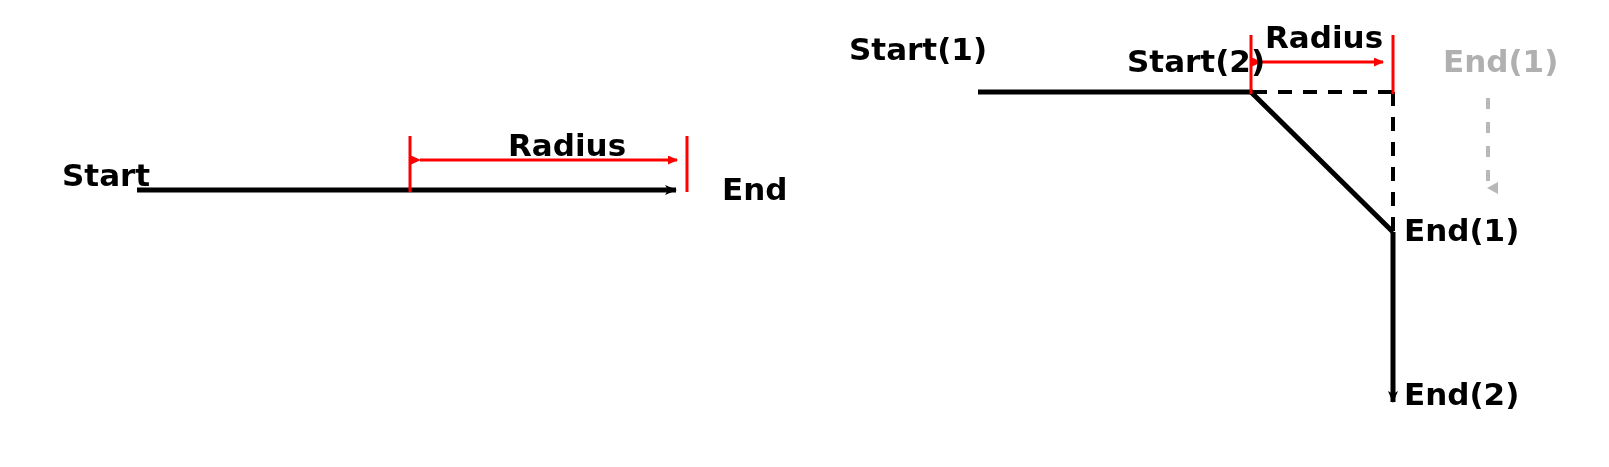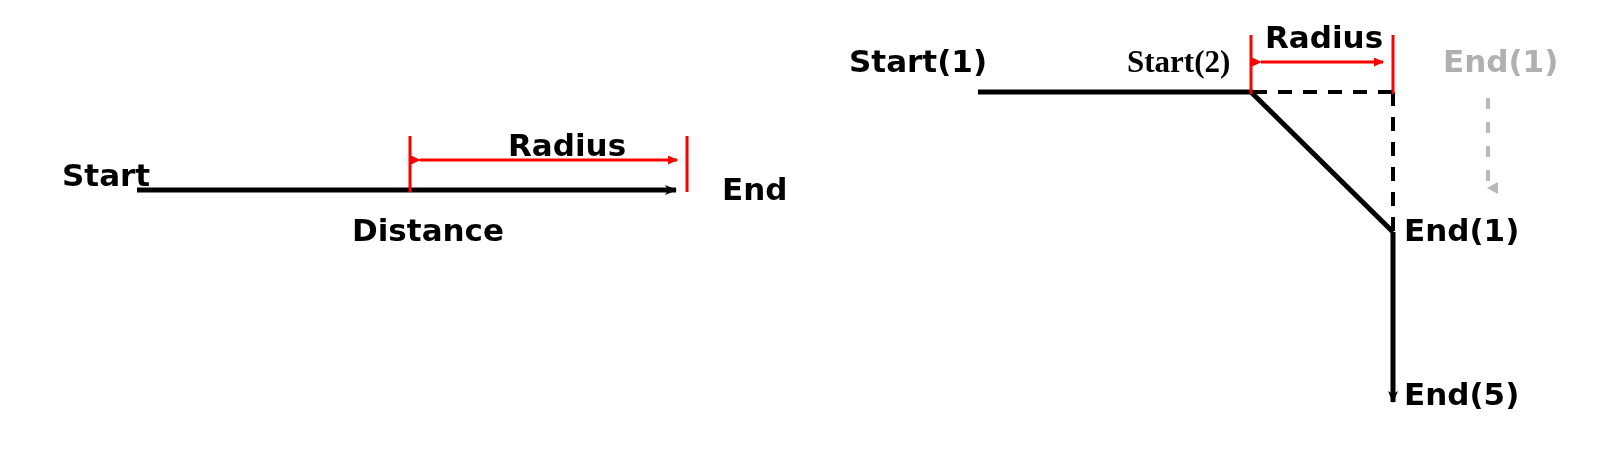--- a/index.html
+++ b/index.html
@@ -87,29 +87,28 @@
       <line x1="1261" y1="62" x2="1383" y2="62" stroke="#ff0000" stroke-width="3" marker-start="url(#arrowRedStart)" marker-end="url(#arrowRedEnd)"></line>
 
       <line x1="1488" y1="98" x2="1488" y2="188" stroke="#b8b8b8" stroke-width="4" stroke-dasharray="11 13" marker-end="url(#arrowGrey)"></line>
     </g>
   </svg>
 
   <div class="lbl lbl-lg" style="left:62px; top:160px;">Start</div>
 
   <div class="lbl lbl-lg" style="left:698px; top:174px;margin-left:24px;">End</div>
 
-  <div class="lbl lbl-lg" style="left:352px; top:215px;">Distance</div>
 
   <div class="lbl lbl-lg" style="left:508px; top:130px;">Radius</div>
 
-  <div class="lbl lbl-lg" style="left:849px; top:46px;text-align:center;">Start(1)</div>
+  <div class="lbl lbl-lg" style="left:849px; top:34px;text-align:center;">Start(1)</div>
 
-  <div class="lbl lbl-lg" style="left:1127px; top:46px;font-family:Liberation Serif, serif;">Start(2)</div>
+  <div class="lbl lbl-lg" style="left:1127px; top:46px;">Start(2)</div>
 
   <div class="lbl lbl-lg" style="left:1265px; top:22px;">Radius</div>
 
   <div class="lbl lbl-lg lbl-grey" style="left:1443px; top:46px;">End(1)</div>
 
   <div class="lbl lbl-lg" style="left:1404px; top:215px;">End(1)</div>
 
-  <div class="lbl lbl-lg" style="left:1404px; top:379px;">End(5)</div>
+  <div class="lbl lbl-lg" style="left:1404px; top:379px;">End(2)</div>
 
 </div>
 
 </body></html>

